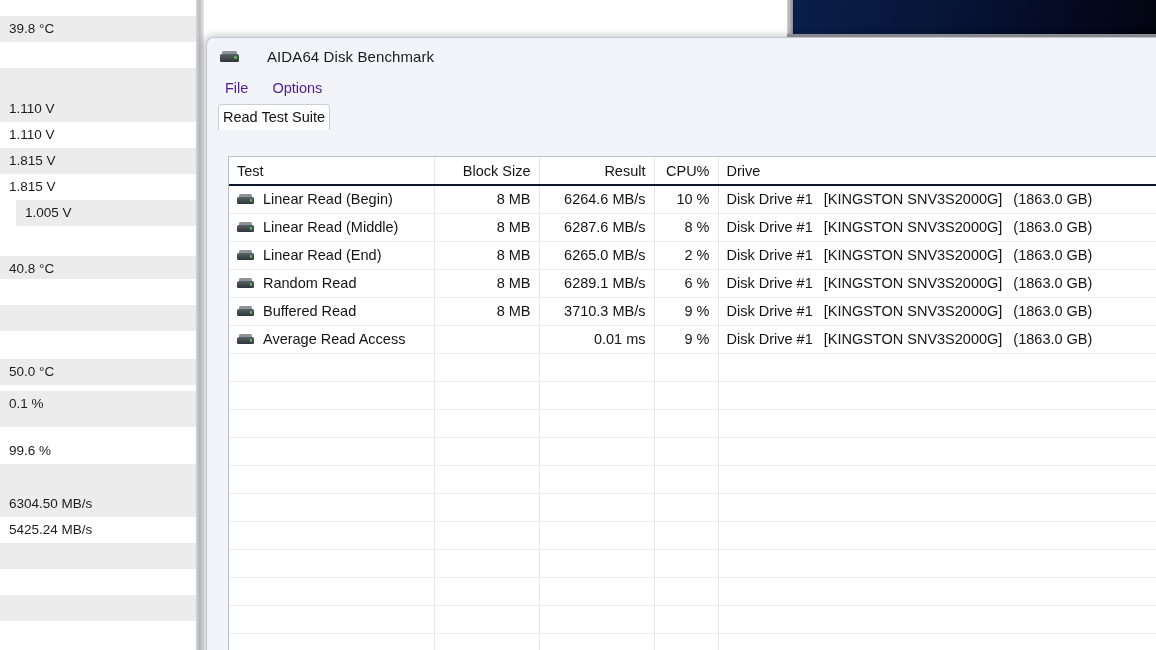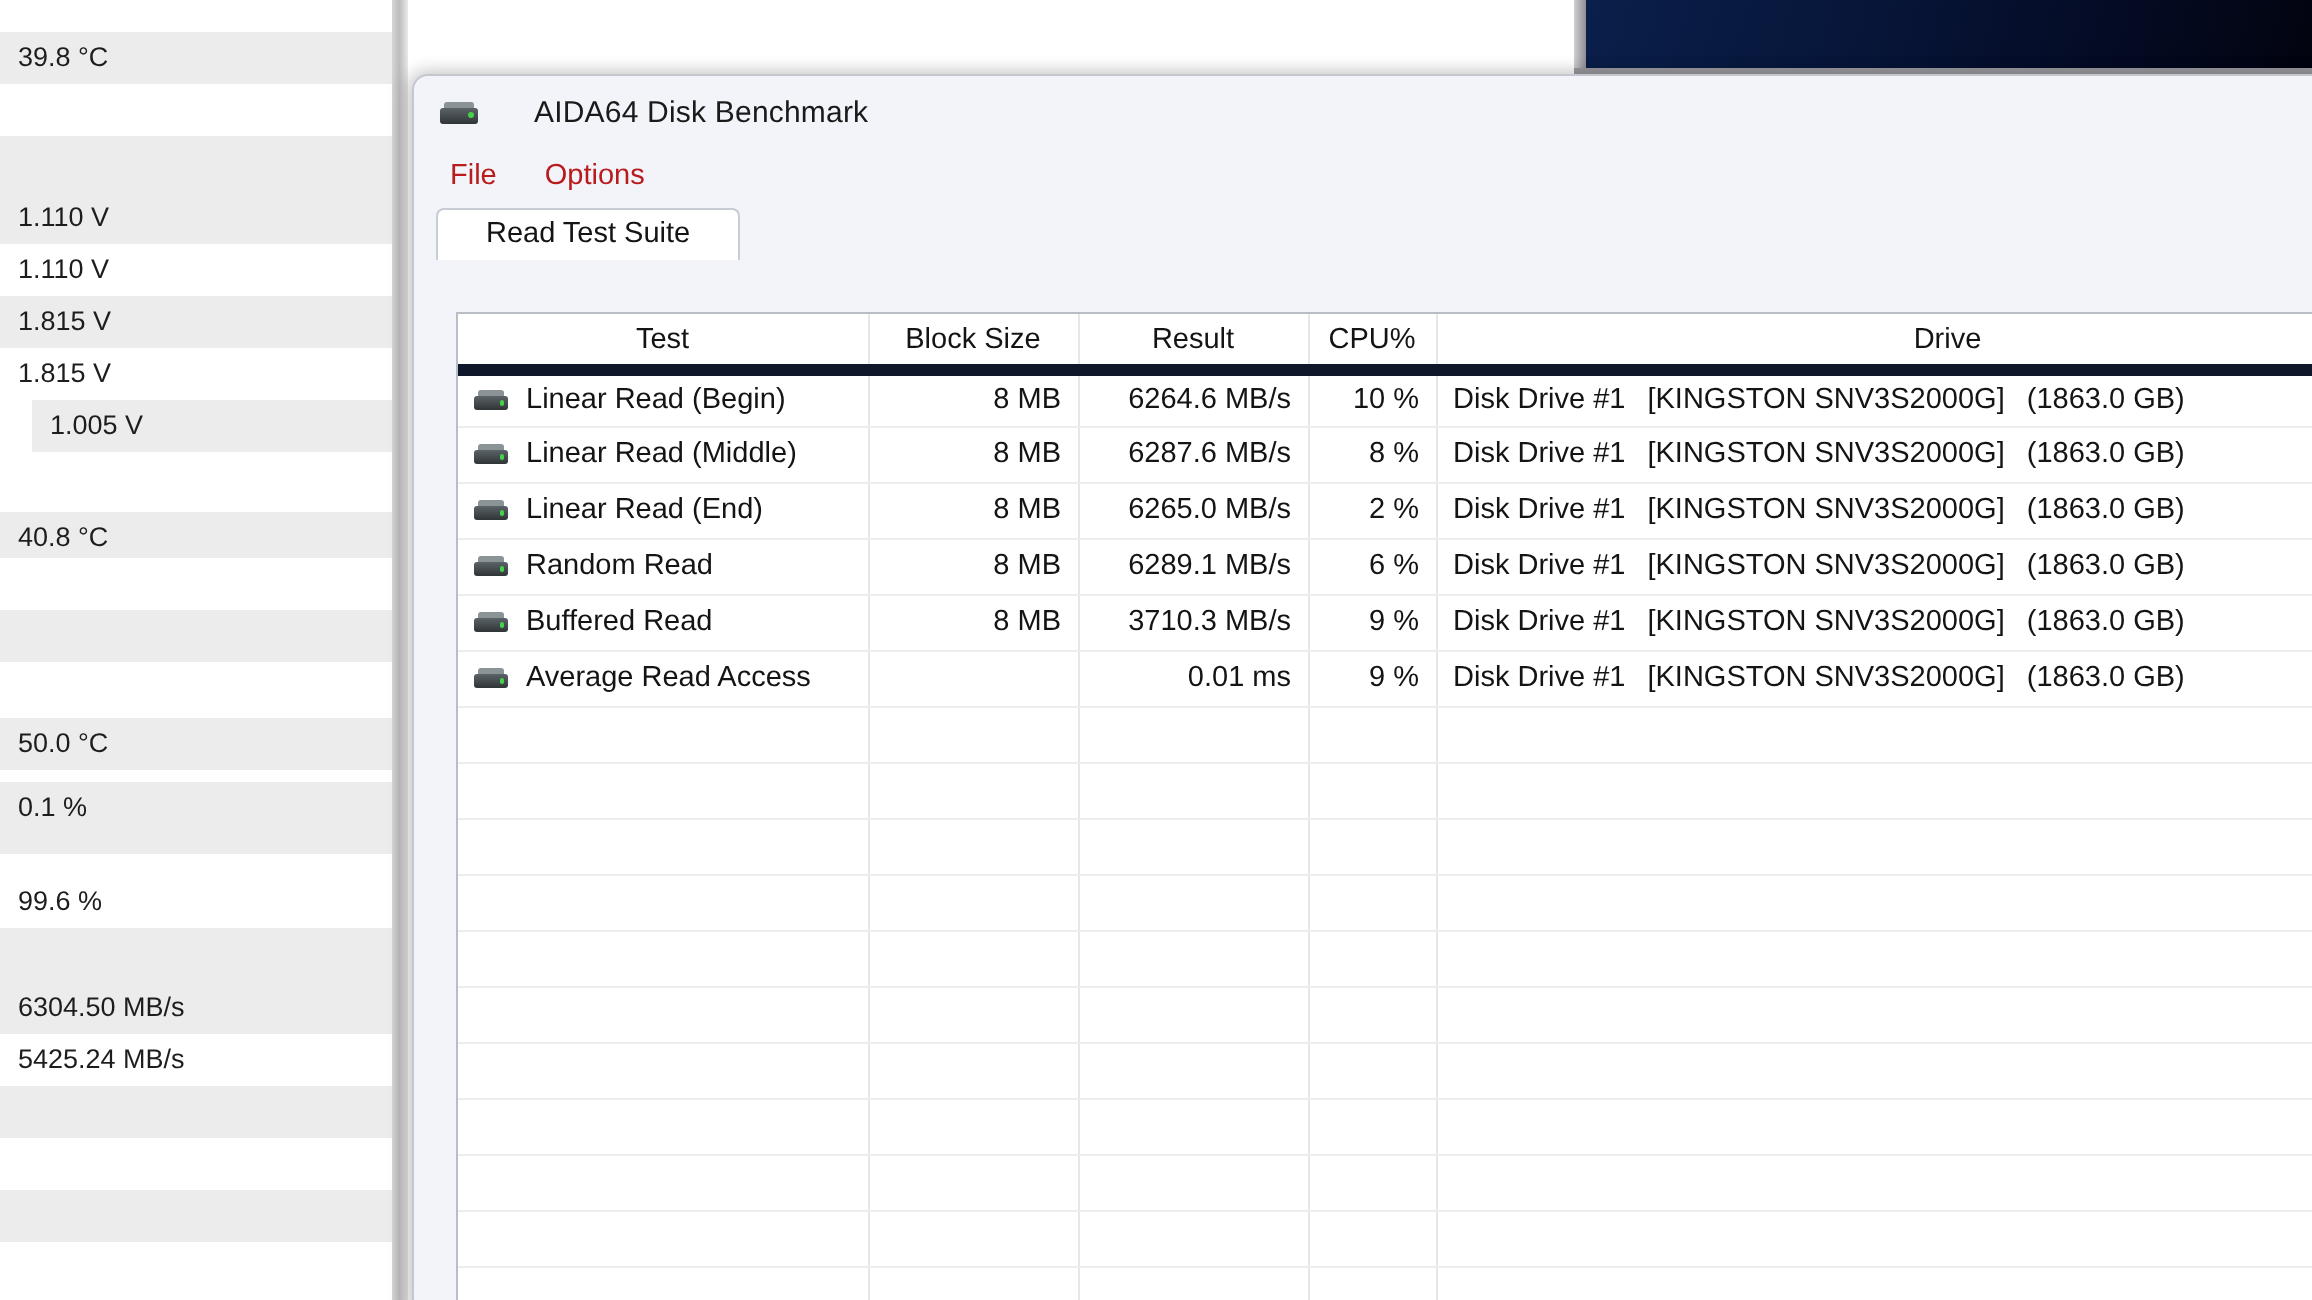--- a/index.html
+++ b/index.html
@@ -166,40 +166,40 @@
   #menubar {
     height: 27px;
     background: #f2f4f9;
     display: flex;
     align-items: center;
     padding-left: 14px;
     gap: 16px;
   }
   .menu-item {
     font-size: 14.5px;
-    color: #b91c1c;
+    color: #4c1d95;
     padding: 2px 4px;
     cursor: default;
   }
 
   
   #tabstrip {
     position: relative;
     height: 29px;
     background: #f2f4f9;
     padding-left: 11px;
     box-sizing: border-box;
   }
   .tab {
     position: relative;
     top: 3px;
     display: inline-block;
     height: 26px;
     line-height: 25px;
-    padding: 0 24px;
+    padding: 0 4px;
     font-size: 14.5px;
     color: #141414;
     background: #ffffff;
     border: 1px solid #c8ccd4;
     border-bottom: none;
     border-radius: 4px 4px 0 0;
     box-sizing: border-box;
   }
 
   
@@ -229,23 +229,22 @@
     padding: 0 8px;
     box-sizing: border-box;
     border-right: 1px solid #e6e7ea;
     border-bottom: 1px solid #eceded;
     font-weight: normal;
     white-space: nowrap;
     overflow: hidden;
     vertical-align: middle;
   }
   table.bench thead th {
-    border-bottom: 6px solid #0f172a;
+    border-bottom: 2px solid #0f172a;
     background: #ffffff;
-    text-align: center;
   }
   .col-test   { width: 205px; text-align: left; }
   .col-block  { width: 105px; text-align: right; }
   .col-result { width: 115px; text-align: right; }
   .col-cpu    { width: 64px;  text-align: right; }
   .col-drive  { width: 511px; text-align: left; border-right: none !important; }
 
   td.col-test .cell-inner {
     display: flex;
     align-items: center;

